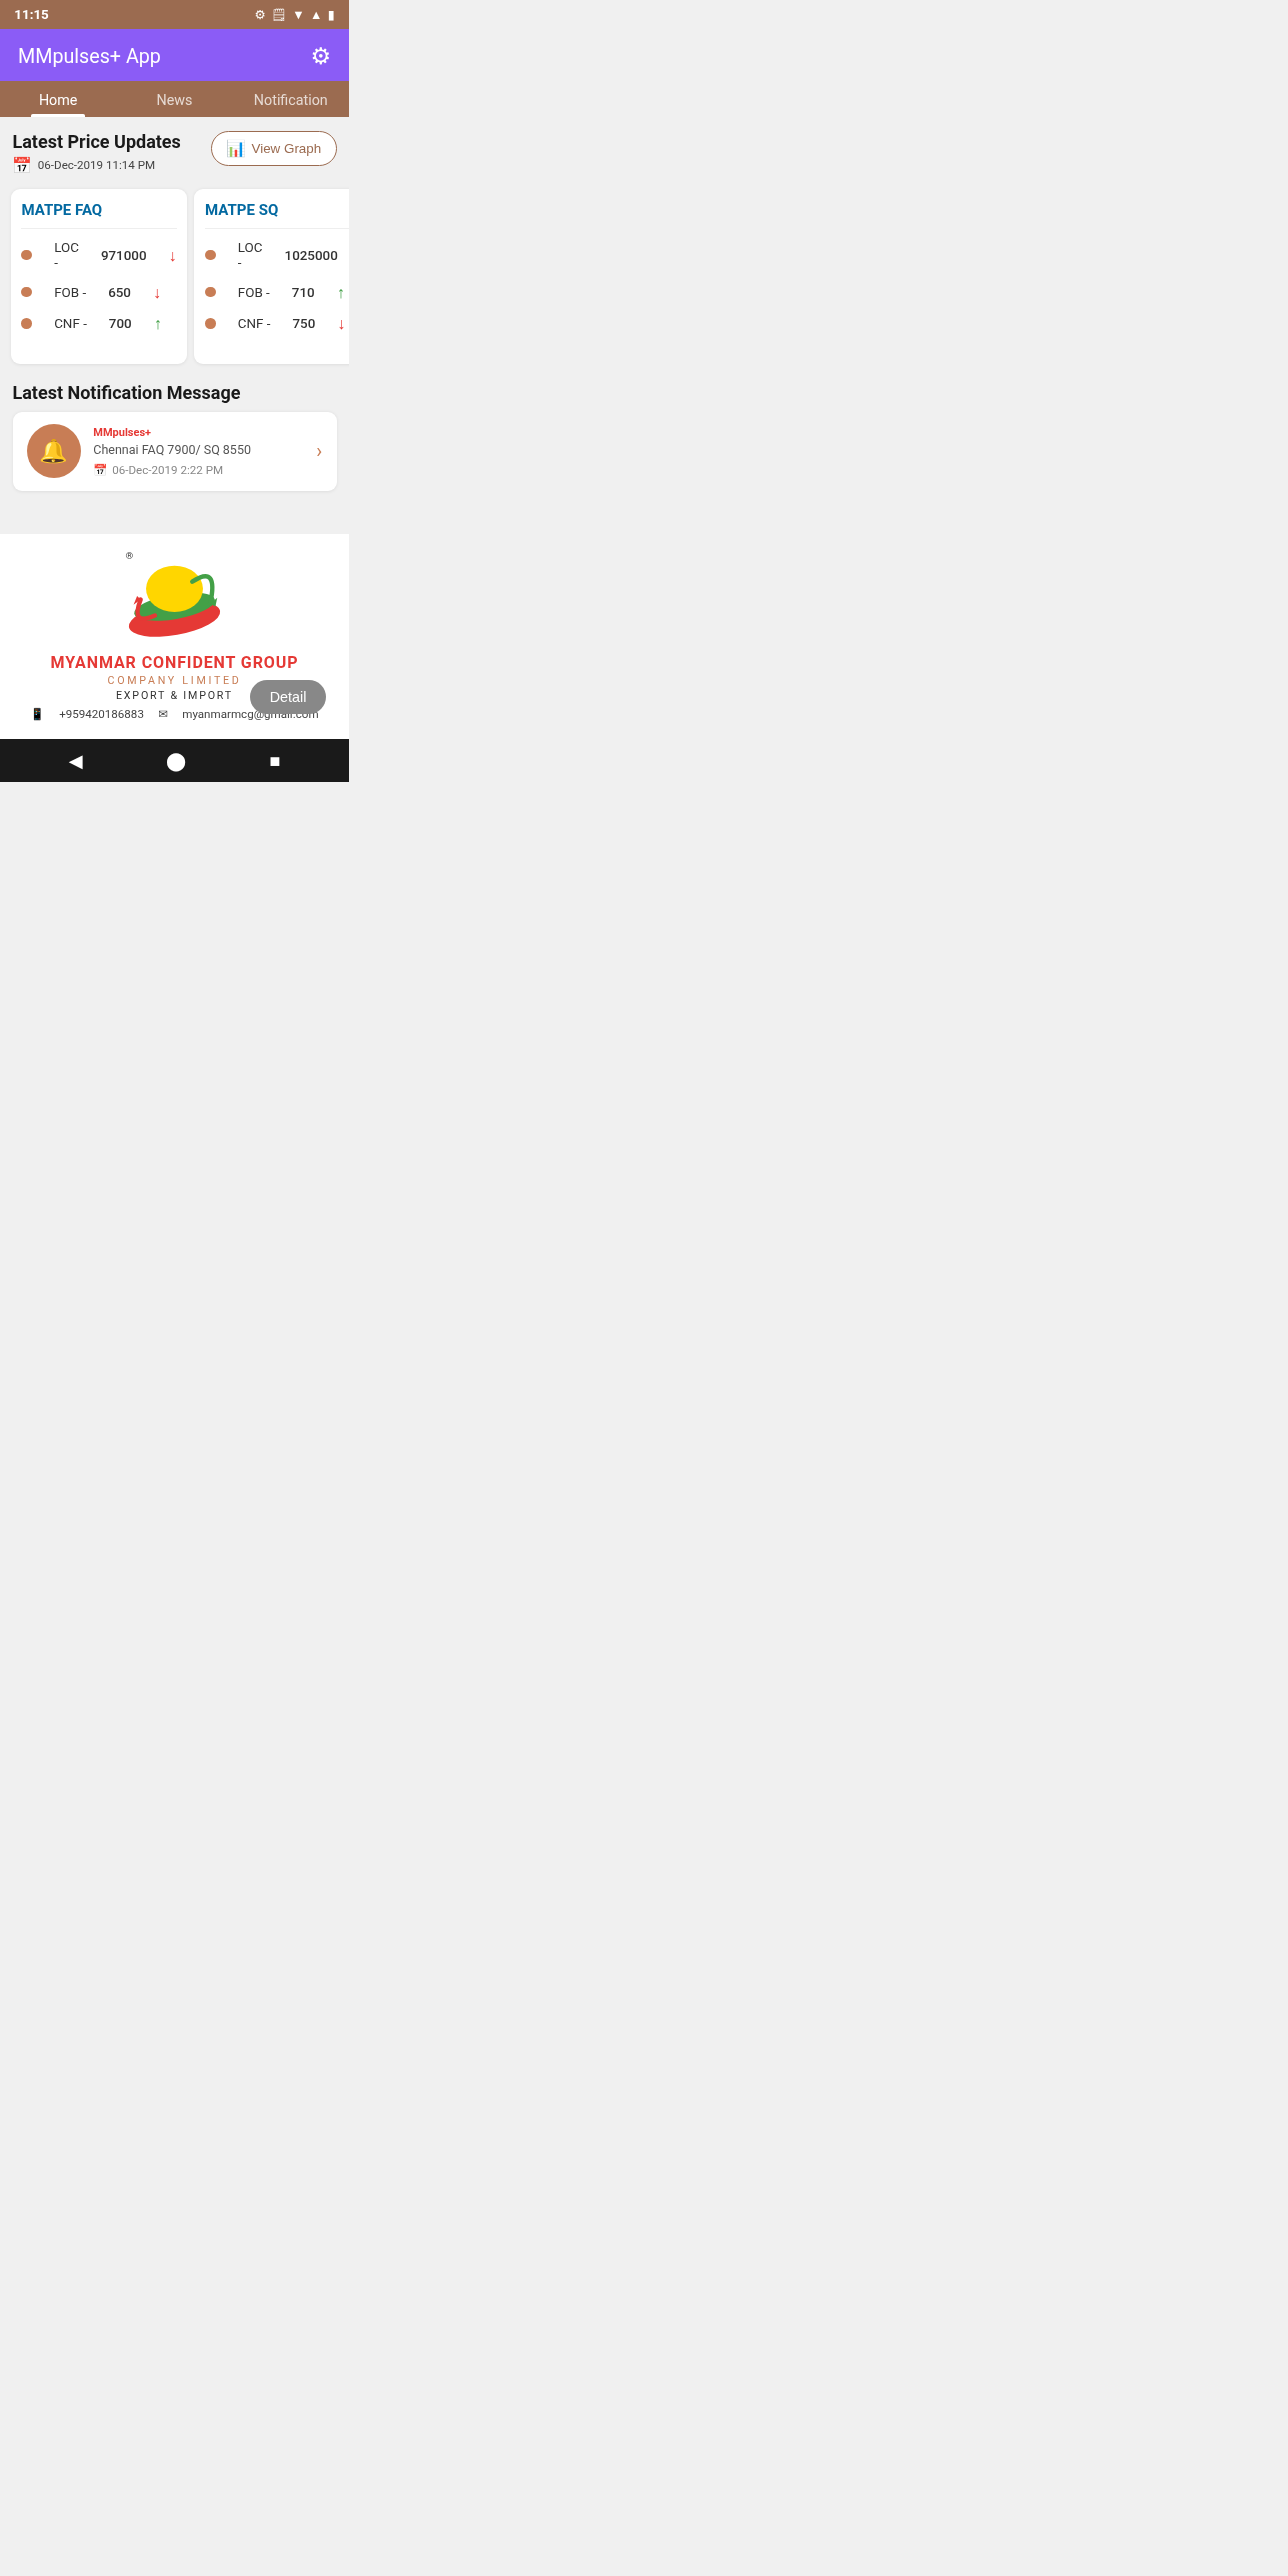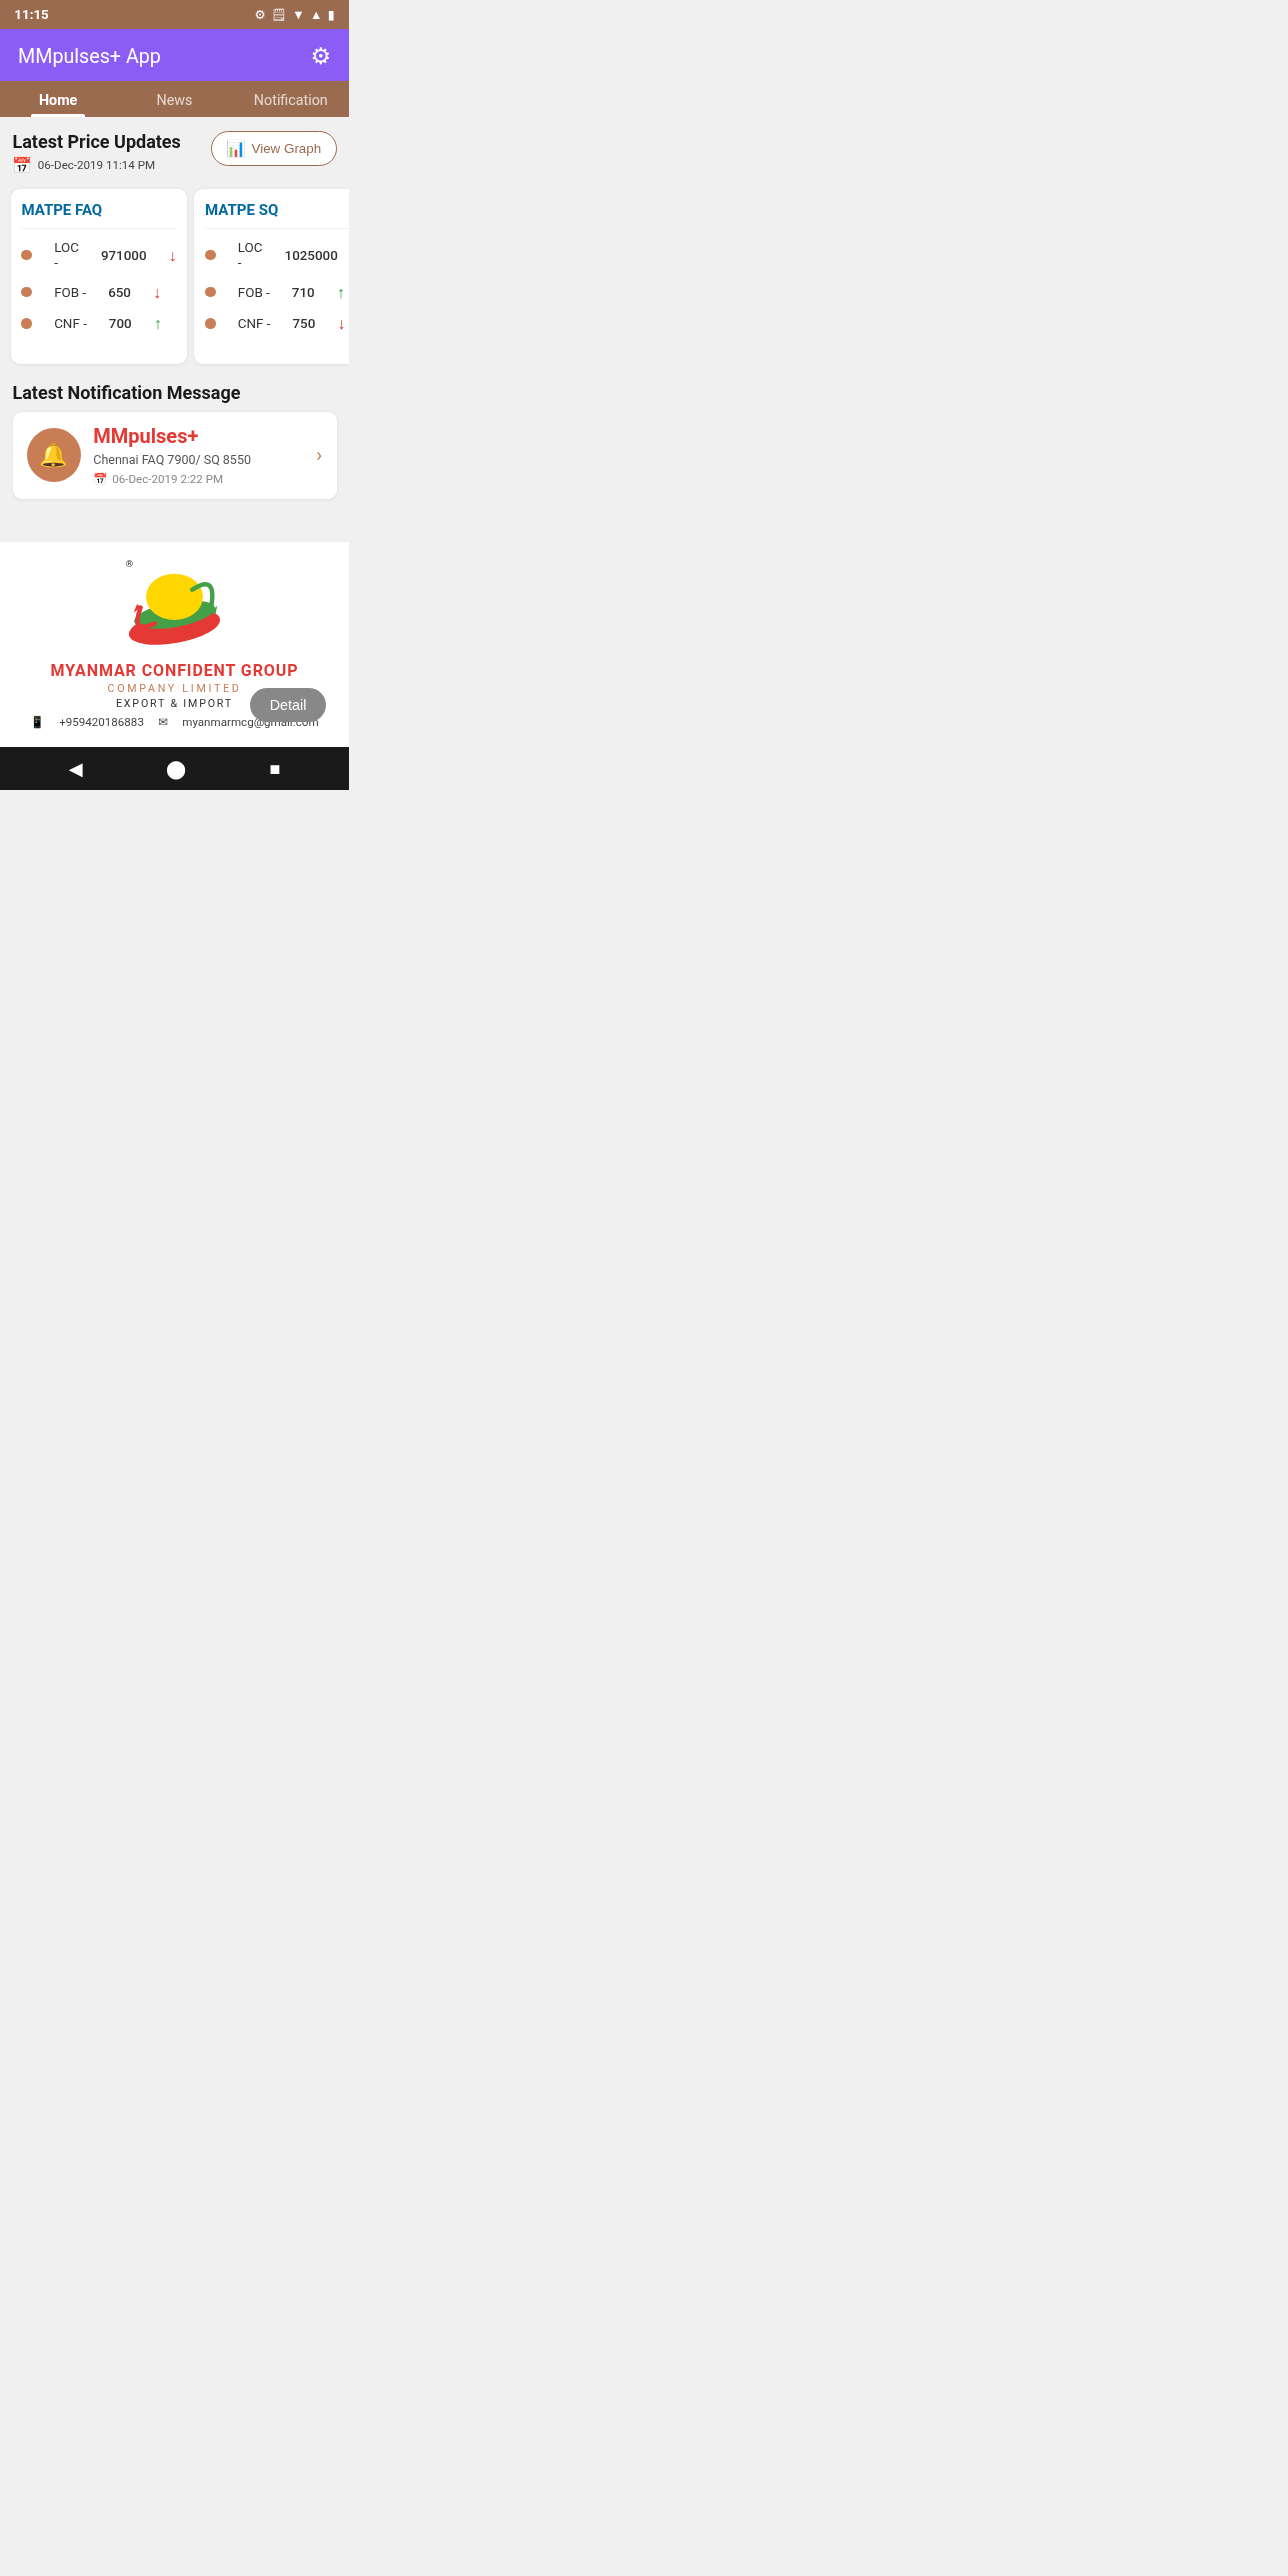--- a/index.html
+++ b/index.html
@@ -58,21 +58,21 @@
       flex: 1;
       text-align: center;
       padding: 10.7px 0 9px;
       color: rgba(255,255,255,0.75);
       font-size: 14.3px;
       cursor: pointer;
       position: relative;
     }
     .nav-tab.active {
       color: white;
-      font-weight: 700;
+      font-weight: 400;
     }
     .nav-tab.active::after {
       content: '';
       position: absolute;
       bottom: 0;
       left: 50%;
       transform: translateX(-50%);
       width: 54px;
       height: 2.7px;
       background: white;
@@ -194,21 +194,21 @@
       background: #C87D55;
       display: flex;
       align-items: center;
       justify-content: center;
       flex-shrink: 0;
       font-size: 23px;
       color: white;
     }
     .notif-content { flex: 1; }
     .notif-sender {
-      font-size: 20px;
+      font-size: 11px;
       font-weight: bold;
       color: #e53935;
       margin-bottom: 3.6px;
     }
     .notif-message {
       font-size: 12.5px;
       color: #555;
       margin-bottom: 5.4px;
     }
     .notif-date {

